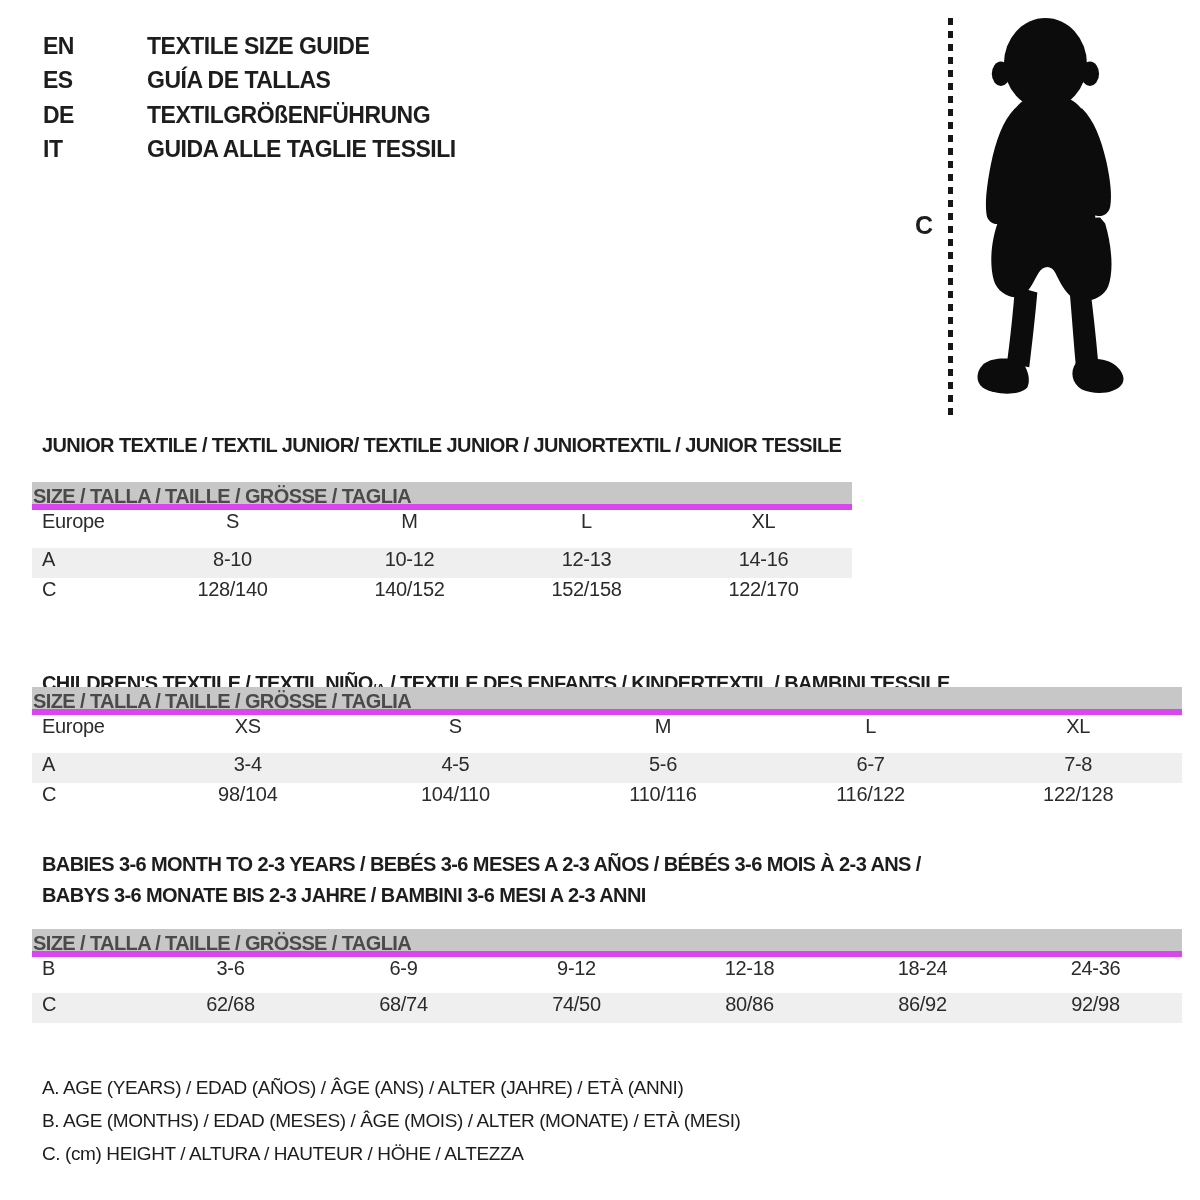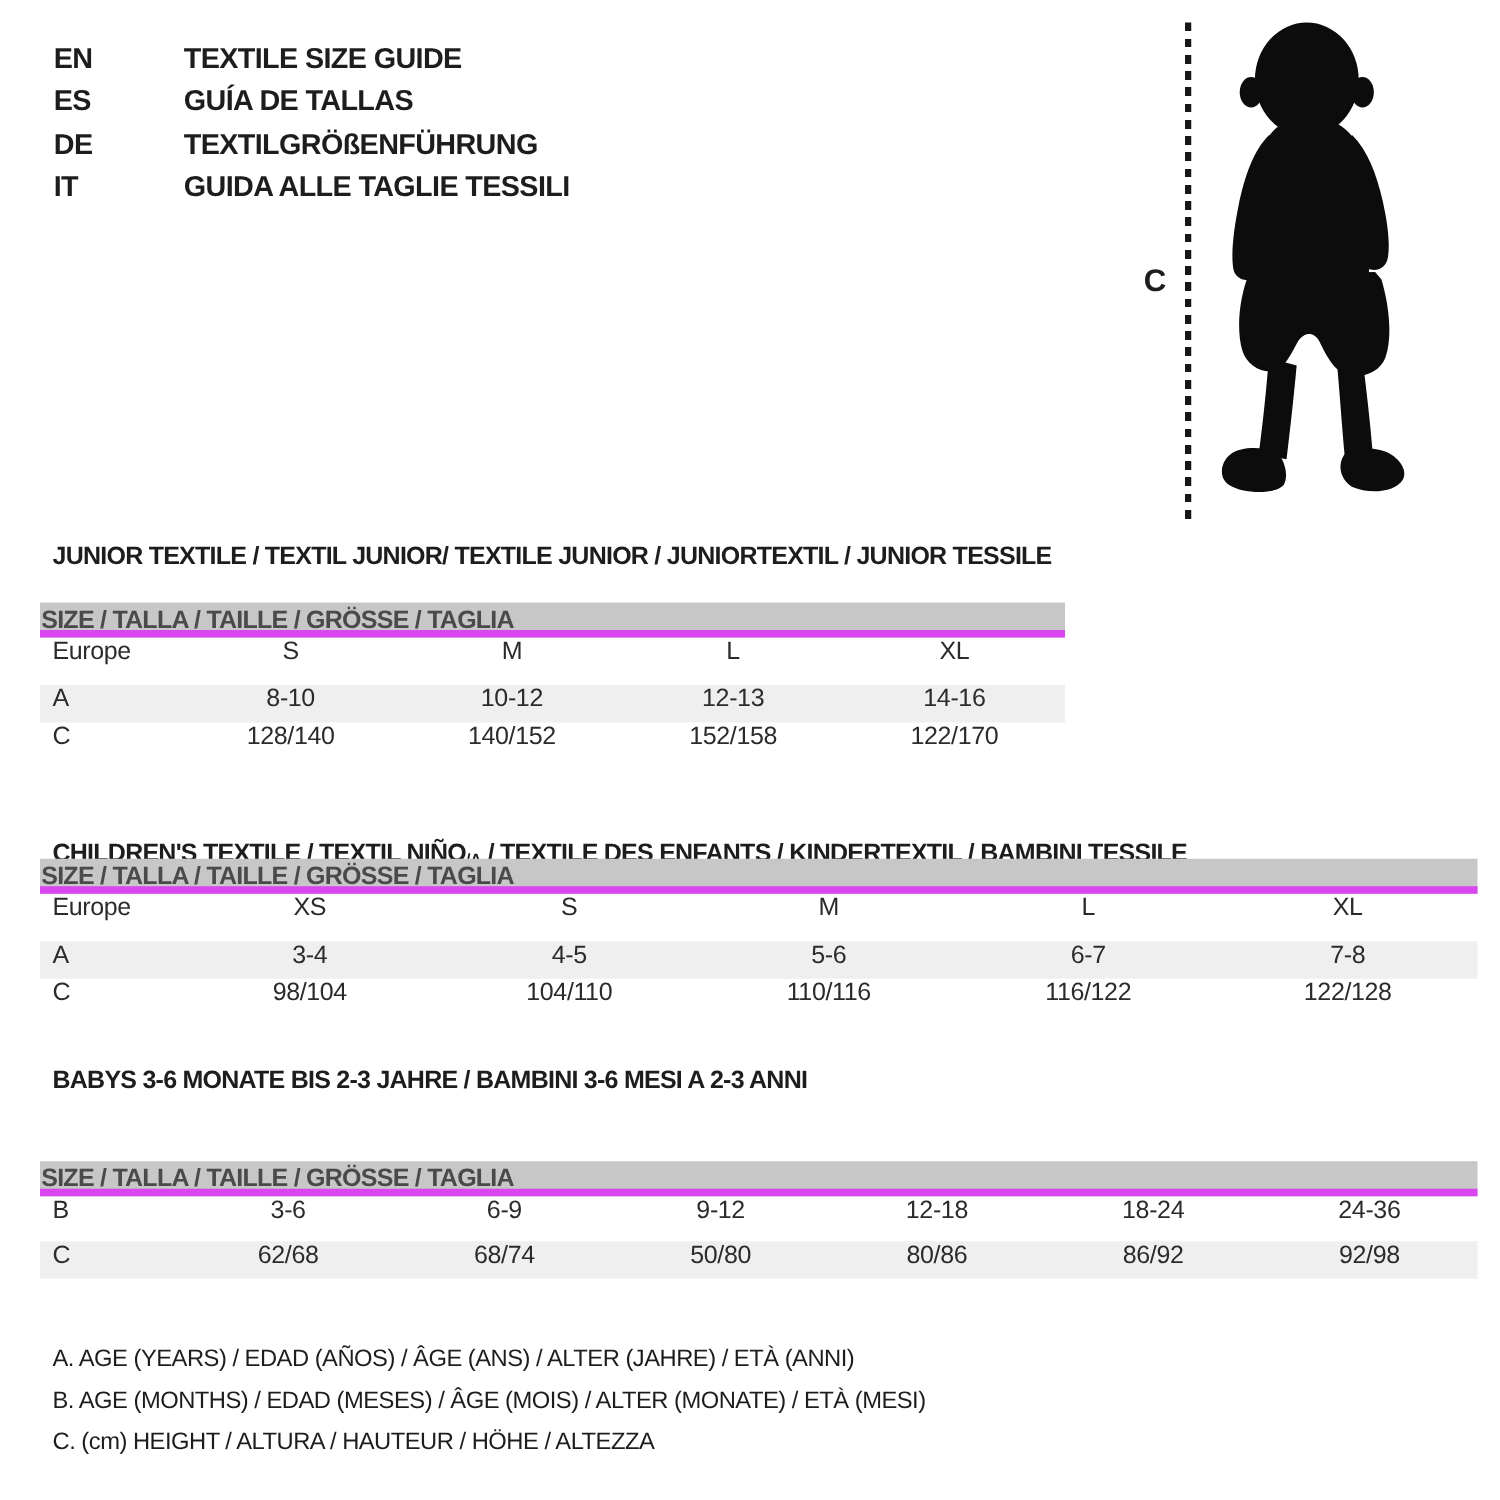--- a/index.html
+++ b/index.html
@@ -165,38 +165,39 @@
       <span class="lab">C</span>
       <span class="cell">98/104</span>
       <span class="cell">104/110</span>
       <span class="cell">110/116</span>
       <span class="cell">116/122</span>
       <span class="cell">122/128</span>
     </div>
   </div>
 
   <div class="section-title title-babies">
+    <div>BABIES 3-6 MONTH TO 2-3 YEARS / BEBÉS 3-6 MESES A 2-3 AÑOS / BÉBÉS 3-6 MOIS À 2-3 ANS /</div>
     <div>BABYS 3-6 MONATE BIS 2-3 JAHRE / BAMBINI 3-6 MESI A 2-3 ANNI</div>
   </div>
   <div class="sg-table tbl-babies">
     <div class="t-bar">SIZE / TALLA / TAILLE / GRÖSSE / TAGLIA</div>
     <div class="t-row row-h36">
       <span class="lab">B</span>
       <span class="cell">3-6</span>
       <span class="cell">6-9</span>
       <span class="cell">9-12</span>
       <span class="cell">12-18</span>
       <span class="cell">18-24</span>
       <span class="cell">24-36</span>
     </div>
     <div class="t-row row-h30 shaded">
       <span class="lab">C</span>
       <span class="cell">62/68</span>
       <span class="cell">68/74</span>
-      <span class="cell">50/80</span>
+      <span class="cell">74/50</span>
       <span class="cell">80/86</span>
       <span class="cell">86/92</span>
       <span class="cell">92/98</span>
     </div>
   </div>
 
   <div class="legend">
     <div class="legend-line">A. AGE (YEARS) / EDAD (AÑOS) / ÂGE (ANS) / ALTER (JAHRE) / ETÀ (ANNI)</div>
     <div class="legend-line">B. AGE (MONTHS) / EDAD (MESES) / ÂGE (MOIS) / ALTER (MONATE) / ETÀ (MESI)</div>
     <div class="legend-line">C. (cm) HEIGHT / ALTURA / HAUTEUR / HÖHE / ALTEZZA</div>

